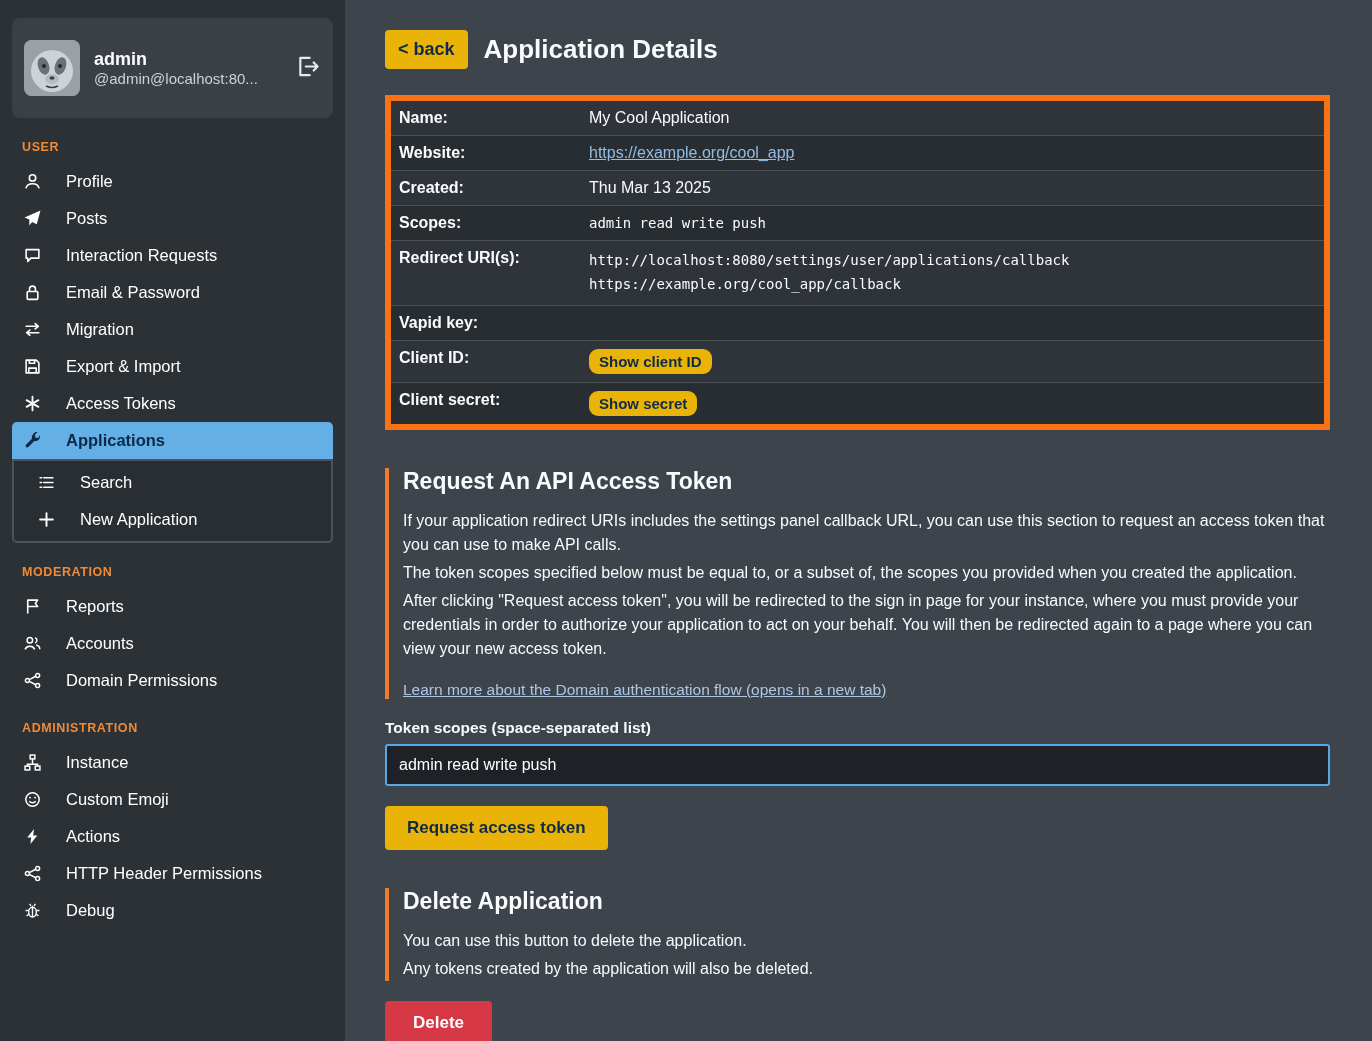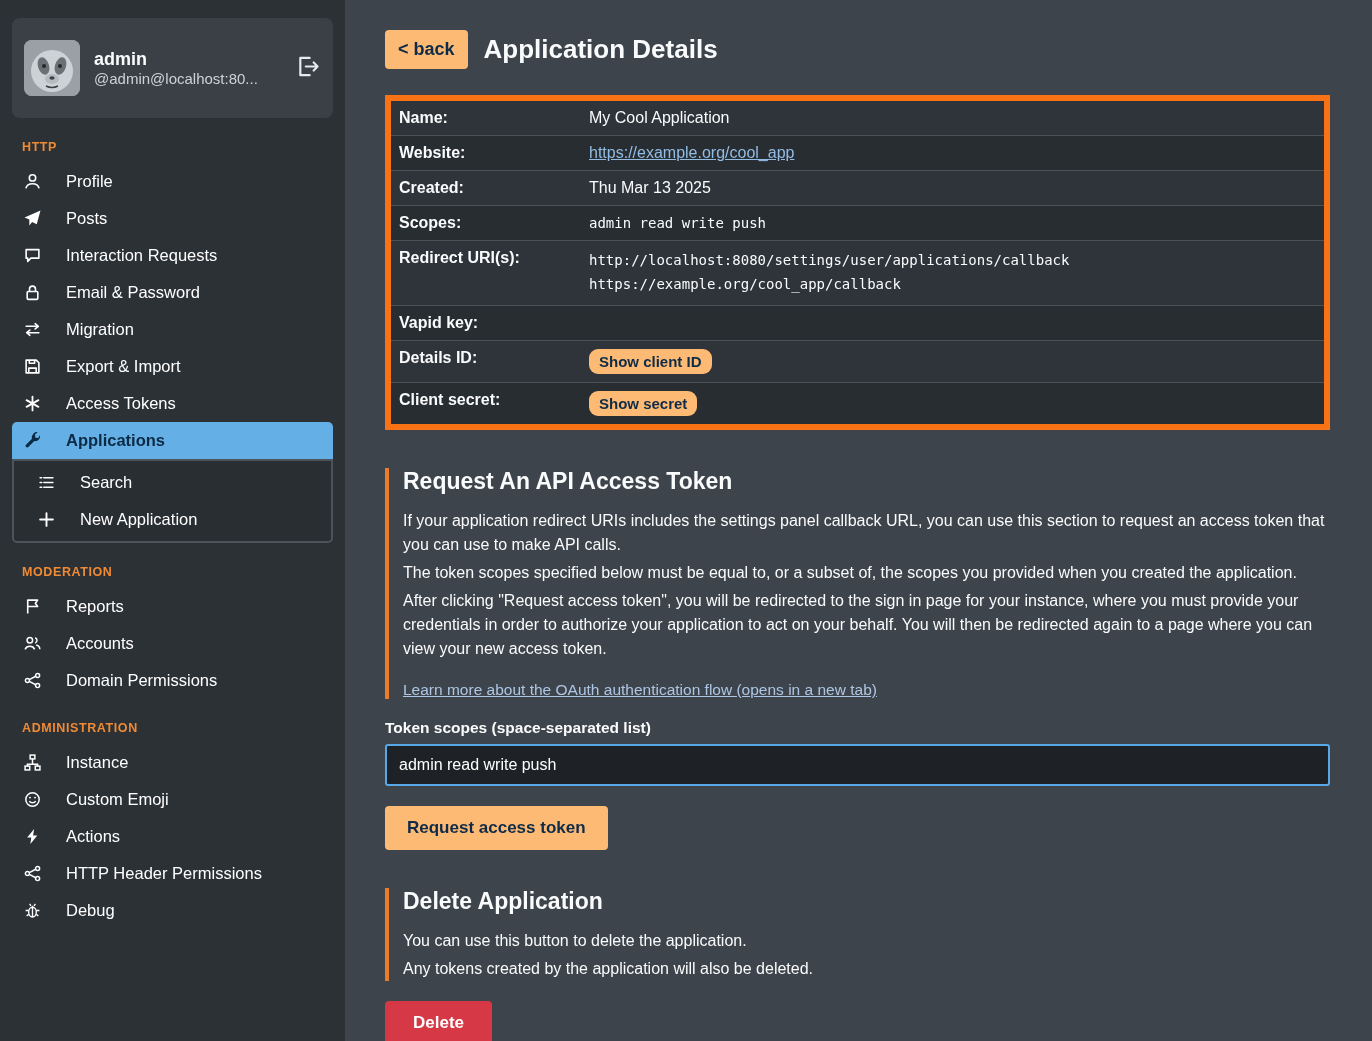--- a/index.html
+++ b/index.html
@@ -22,21 +22,21 @@
   .nav-item.active{background:#64b0e6;color:#0d2a45;font-weight:bold;border-radius:5px 5px 0 0}
   .sub-box{border:2px solid #4d535a;border-radius:0 0 5px 5px;background:#292e33;padding:3px 0;margin-bottom:8px}
   .sub-box .nav-item{padding-left:22px;border-radius:0}
 
   
   .main{flex:1;overflow:hidden;padding:30px 0 20px 40px}
   .content{width:945px}
   .page-header{display:flex;align-items:center;gap:16px;margin-bottom:26px}
   h1{font-size:26px;font-weight:bold}
   .btn{border:none;cursor:pointer;font-family:inherit;font-weight:bold;border-radius:4px}
-  .btn.blue{background:#fdba74;color:#0e2b47}
+  .btn.blue{background:#eab308;color:#0e2b47}
   .back-btn{font-size:18px;padding:9px 13px}
 
   .details{border:6px solid #f97316;font-size:16px}
   .drow{display:flex;border-bottom:1px solid #4b5157}
   .drow:last-child{border-bottom:none}
   .drow:nth-child(odd){background:#2f343a}
   .drow:nth-child(even){background:#282d32}
   .dlabel{width:188px;flex:none;font-weight:bold;padding:8px 10px 8px 8px}
   .dvalue{flex:1;padding:8px 10px;display:flex;align-items:center;flex-wrap:wrap}
   .dvalue .block{width:100%;line-height:1.7}
@@ -78,21 +78,21 @@
     </span>
     <span class="logout">
       <svg width="23" height="23" viewBox="0 0 16 16" fill="none" stroke="currentColor" stroke-width="1.5" stroke-linecap="round" stroke-linejoin="round">
         <path d="M9.5 2H3v12h6.5M6.8 8H15M12.3 5.2 15 8l-2.7 2.8"></path>
       </svg>
     </span>
   </div>
 
   <div class="nav">
 
-    <div class="section-label">HTTP</div>
+    <div class="section-label">USER</div>
 
     <div class="nav-item">
       <span class="ic">
           <svg width="17" height="17" viewBox="0 0 16 16" fill="none" stroke="currentColor" stroke-width="1.5">
             <circle cx="8" cy="4.6" r="3"></circle>
             <path d="M1.8 14.5a6.3 5.4 0 0 1 12.4 0"></path>
           </svg>
         </span>
       <span>Profile</span>
     </div>
@@ -305,40 +305,40 @@
         <div class="dlabel">Redirect URI(s):</div>
         <div class="dvalue code">
           <div class="block">http://localhost:8080/settings/user/applications/callback</div>
           <div class="block">https://example.org/cool_app/callback</div>
         </div>
       </div>
       <div class="drow">
         <div class="dlabel">Vapid key:</div>
       </div>
       <div class="drow">
-        <div class="dlabel">Details ID:</div>
+        <div class="dlabel">Client ID:</div>
         <div class="dvalue">
           <button class="btn blue small-btn">Show client ID</button>
         </div>
       </div>
       <div class="drow">
         <div class="dlabel">Client secret:</div>
         <div class="dvalue">
           <button class="btn blue small-btn">Show secret</button>
         </div>
       </div>
     </div>
 
     <section>
       <div class="accent-block">
         <h2>Request An API Access Token</h2>
         <p>If your application redirect URIs includes the settings panel callback URL, you can use this section to request an access token that you can use to make API calls.</p>
         <p>The token scopes specified below must be equal to, or a subset of, the scopes you provided when you created the application.</p>
         <p>After clicking "Request access token", you will be redirected to the sign in page for your instance, where you must provide your credentials in order to authorize your application to act on your behalf. You will then be redirected again to a page where you can view your new access token.</p>
-        <a href="#" class="textlink">Learn more about the OAuth authentication flow (opens in a new tab)</a>
+        <a href="#" class="textlink">Learn more about the Domain authentication flow (opens in a new tab)</a>
       </div>
       <label class="field-label" for="scopes-input">Token scopes (space-separated list)</label>
       <input id="scopes-input" class="text-input" type="text" value="admin read write push" style="">
       <button class="btn blue big-btn">Request access token</button>
     </section>
 
     <section>
       <div class="accent-block">
         <h2>Delete Application</h2>
         <p>You can use this button to delete the application.</p>

